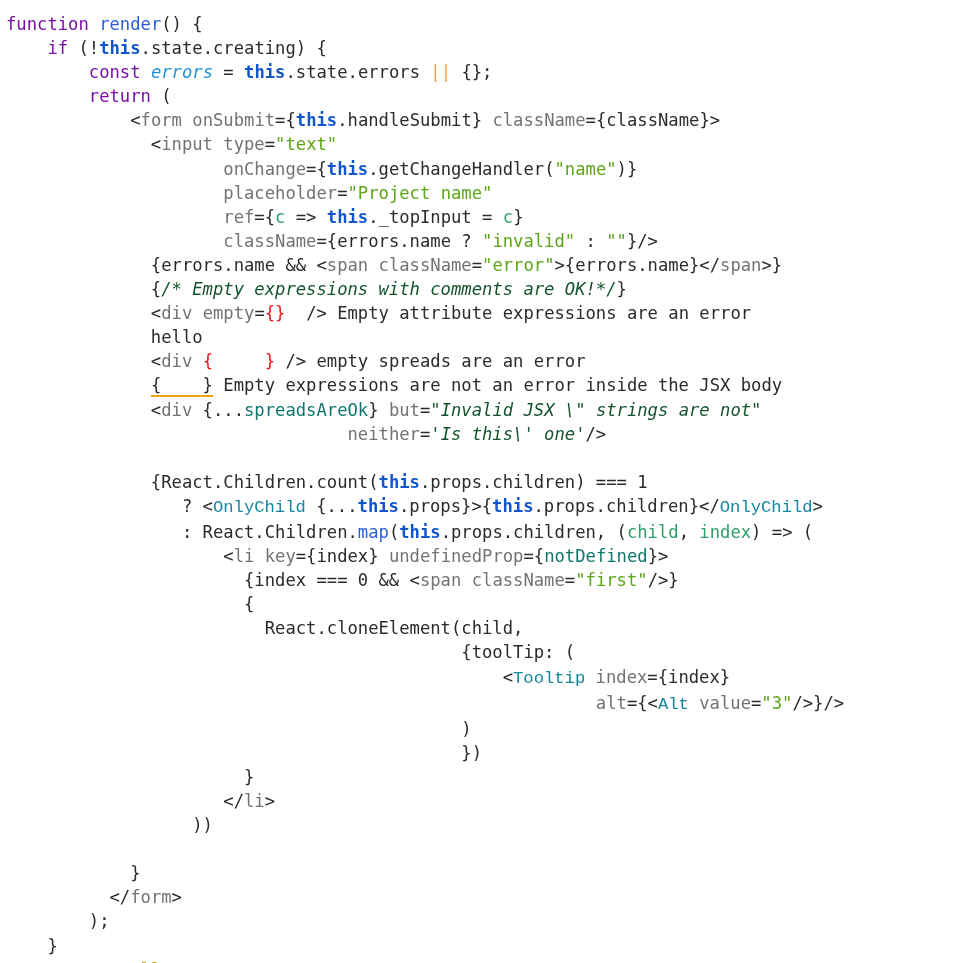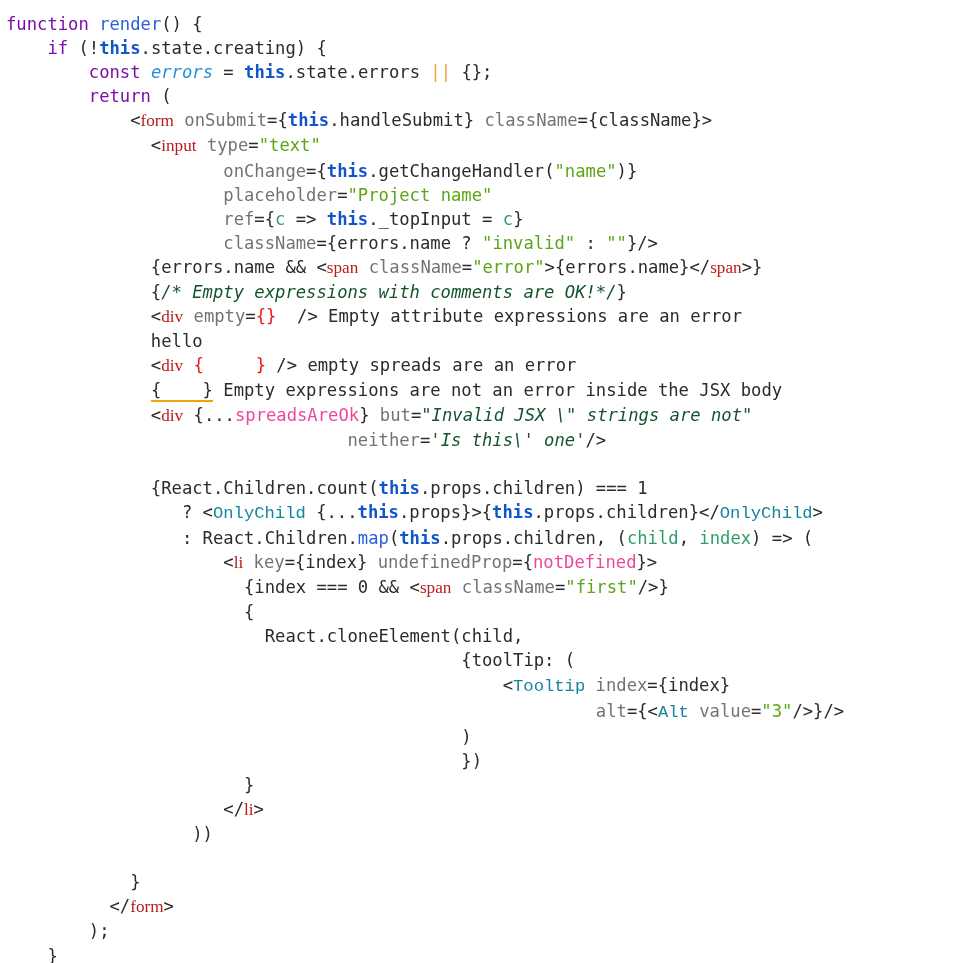--- a/index.html
+++ b/index.html
@@ -37,28 +37,28 @@
     display: block;
     min-height: 24.1px;
   }
 
   
   .t-kw       { color: #7a0eaa; }            
   .t-fn       { color: #2b5fd9; }            
   .t-this     { color: #1155cc; font-weight: 600; text-align: right; }
   .t-plain    { color: #2b2b2b; }
   .t-ident    { color: #1e90d6; font-style: italic; }            
-  .t-tag      { color: #b91c1c; font-family: Liberation Serif, serif; }            
+  .t-tag      { color: #737373; }            
   .t-comp     { color: #13859e; font-family: Liberation Mono, monospace; }            
   .t-attr     { color: #737373; }            
   .t-str      { color: #5ba516; }            
   .t-err      { color: #14532d; font-style: italic; }
   .t-null     { color: #d4a017; }            
   .t-op       { color: #e8a33d; }            
-  .t-undef    { color: #ec4899; margin-top: 30px; }            
+  .t-undef    { color: #0f766e; margin-top: 30px; }            
   .t-param    { color: #2e9e6b; }
   .t-redbrace { color: #f01414; }
   .t-warn     { color: #2b2b2b; border-bottom: 2px solid #f0a30a; }
 </style>
 </head>
 <body>
 
 <div id="code-surface">
 
   <pre class="code-block"><span class="ln"><span class="t-kw">function</span> <span class="t-fn">render</span><span class="t-plain">() {</span></span><span class="ln"><span class="t-plain">    </span><span class="t-kw">if</span><span class="t-plain"> (!</span><span class="t-this">this</span><span class="t-plain">.state.creating) {</span></span><span class="ln"><span class="t-plain">        </span><span class="t-kw">const</span><span class="t-plain"> </span><span class="t-ident">errors</span><span class="t-plain"> = </span><span class="t-this">this</span><span class="t-plain">.state.errors </span><span class="t-op">||</span><span class="t-plain"> {};</span></span><span class="ln"><span class="t-plain">        </span><span class="t-kw">return</span><span class="t-plain"> (</span></span><span class="ln"><span class="t-plain">            &lt;</span><span class="t-tag">form</span><span class="t-plain"> </span><span class="t-attr">onSubmit</span><span class="t-plain">={</span><span class="t-this">this</span><span class="t-plain">.handleSubmit} </span><span class="t-attr">className</span><span class="t-plain">={className}&gt;</span></span><span class="ln"><span class="t-plain">              &lt;</span><span class="t-tag">input</span><span class="t-plain"> </span><span class="t-attr">type</span><span class="t-plain">=</span><span class="t-str">"text"</span></span><span class="ln"><span class="t-plain">                     </span><span class="t-attr">onChange</span><span class="t-plain">={</span><span class="t-this">this</span><span class="t-plain">.getChangeHandler(</span><span class="t-str">"name"</span><span class="t-plain">)}</span></span><span class="ln"><span class="t-plain">                     </span><span class="t-attr">placeholder</span><span class="t-plain">=</span><span class="t-str">"Project name"</span></span><span class="ln"><span class="t-plain">                     </span><span class="t-attr">ref</span><span class="t-plain">={</span><span class="t-param">c</span><span class="t-plain"> =&gt; </span><span class="t-this">this</span><span class="t-plain">._topInput = </span><span class="t-param">c</span><span class="t-plain">}</span></span><span class="ln"><span class="t-plain">                     </span><span class="t-attr">className</span><span class="t-plain">={errors.name ? </span><span class="t-str">"invalid"</span><span class="t-plain"> : </span><span class="t-str">""</span><span class="t-plain">}/&gt;</span></span><span class="ln"><span class="t-plain">              {errors.name &amp;&amp; &lt;</span><span class="t-tag">span</span><span class="t-plain"> </span><span class="t-attr">className</span><span class="t-plain">=</span><span class="t-str">"error"</span><span class="t-plain">&gt;{errors.name}&lt;/</span><span class="t-tag">span</span><span class="t-plain">&gt;}</span></span><span class="ln"><span class="t-plain">              {</span><span class="t-err">/* Empty expressions with comments are OK!*/</span><span class="t-plain">}</span></span><span class="ln"><span class="t-plain">              &lt;</span><span class="t-tag">div</span><span class="t-plain"> </span><span class="t-attr">empty</span><span class="t-plain">=</span><span class="t-redbrace">{}</span><span class="t-plain">  /&gt; Empty attribute expressions are an error</span></span><span class="ln"><span class="t-plain">              hello</span></span><span class="ln"><span class="t-plain">              &lt;</span><span class="t-tag">div</span><span class="t-plain"> </span><span class="t-redbrace">{     }</span><span class="t-plain"> /&gt; empty spreads are an error</span></span><span class="ln"><span class="t-plain">              </span><span class="t-warn">{    }</span><span class="t-plain"> Empty expressions are not an error inside the JSX body</span></span><span class="ln"><span class="t-plain">              &lt;</span><span class="t-tag">div</span><span class="t-plain"> {...</span><span class="t-undef">spreadsAreOk</span><span class="t-plain">} </span><span class="t-attr">but</span><span class="t-plain">=</span><span class="t-err">"Invalid JSX \" strings are not"</span></span><span class="ln"><span class="t-plain">                                 </span><span class="t-attr">neither</span><span class="t-plain">=</span><span class="t-err">'Is this\' one'</span><span class="t-plain">/&gt;</span></span><span class="ln"> </span><span class="ln"><span class="t-plain">              {React.Children.count(</span><span class="t-this">this</span><span class="t-plain">.props.children) === </span><span class="t-plain">1</span></span><span class="ln"><span class="t-plain">                 ? &lt;</span><span class="t-comp">OnlyChild</span><span class="t-plain"> {...</span><span class="t-this">this</span><span class="t-plain">.props}&gt;{</span><span class="t-this">this</span><span class="t-plain">.props.children}&lt;/</span><span class="t-comp">OnlyChild</span><span class="t-plain">&gt;</span></span><span class="ln"><span class="t-plain">                 : React.Children.</span><span class="t-fn">map</span><span class="t-plain">(</span><span class="t-this">this</span><span class="t-plain">.props.children, (</span><span class="t-param">child</span><span class="t-plain">, </span><span class="t-param">index</span><span class="t-plain">) =&gt; (</span></span><span class="ln"><span class="t-plain">                     &lt;</span><span class="t-tag">li</span><span class="t-plain"> </span><span class="t-attr">key</span><span class="t-plain">={index} </span><span class="t-attr">undefinedProp</span><span class="t-plain">={</span><span class="t-undef">notDefined</span><span class="t-plain">}&gt;</span></span><span class="ln"><span class="t-plain">                       {index === 0 &amp;&amp; &lt;</span><span class="t-tag">span</span><span class="t-plain"> </span><span class="t-attr">className</span><span class="t-plain">=</span><span class="t-str">"first"</span><span class="t-plain">/&gt;}</span></span><span class="ln"><span class="t-plain">                       {</span></span><span class="ln"><span class="t-plain">                         React.cloneElement(child,</span></span><span class="ln"><span class="t-plain">                                            {toolTip: (</span></span><span class="ln"><span class="t-plain">                                                &lt;</span><span class="t-comp">Tooltip</span><span class="t-plain"> </span><span class="t-attr">index</span><span class="t-plain">={index}</span></span><span class="ln"><span class="t-plain">                                                         </span><span class="t-attr">alt</span><span class="t-plain">={&lt;</span><span class="t-comp">Alt</span><span class="t-plain"> </span><span class="t-attr">value</span><span class="t-plain">=</span><span class="t-str">"3"</span><span class="t-plain">/&gt;}/&gt;</span></span><span class="ln"><span class="t-plain">                                            )</span></span><span class="ln"><span class="t-plain">                                            })</span></span><span class="ln"><span class="t-plain">                       }</span></span><span class="ln"><span class="t-plain">                     &lt;/</span><span class="t-tag">li</span><span class="t-plain">&gt;</span></span><span class="ln"><span class="t-plain">                  ))</span></span><span class="ln"> </span><span class="ln"><span class="t-plain">            }</span></span><span class="ln"><span class="t-plain">          &lt;/</span><span class="t-tag">form</span><span class="t-plain">&gt;</span></span><span class="ln"><span class="t-plain">        );</span></span><span class="ln"><span class="t-plain">    }</span></span><span class="ln"><span class="t-plain">    </span><span class="t-kw">return</span><span class="t-plain"> </span><span class="t-null">null</span><span class="t-plain">;</span></span></pre>

